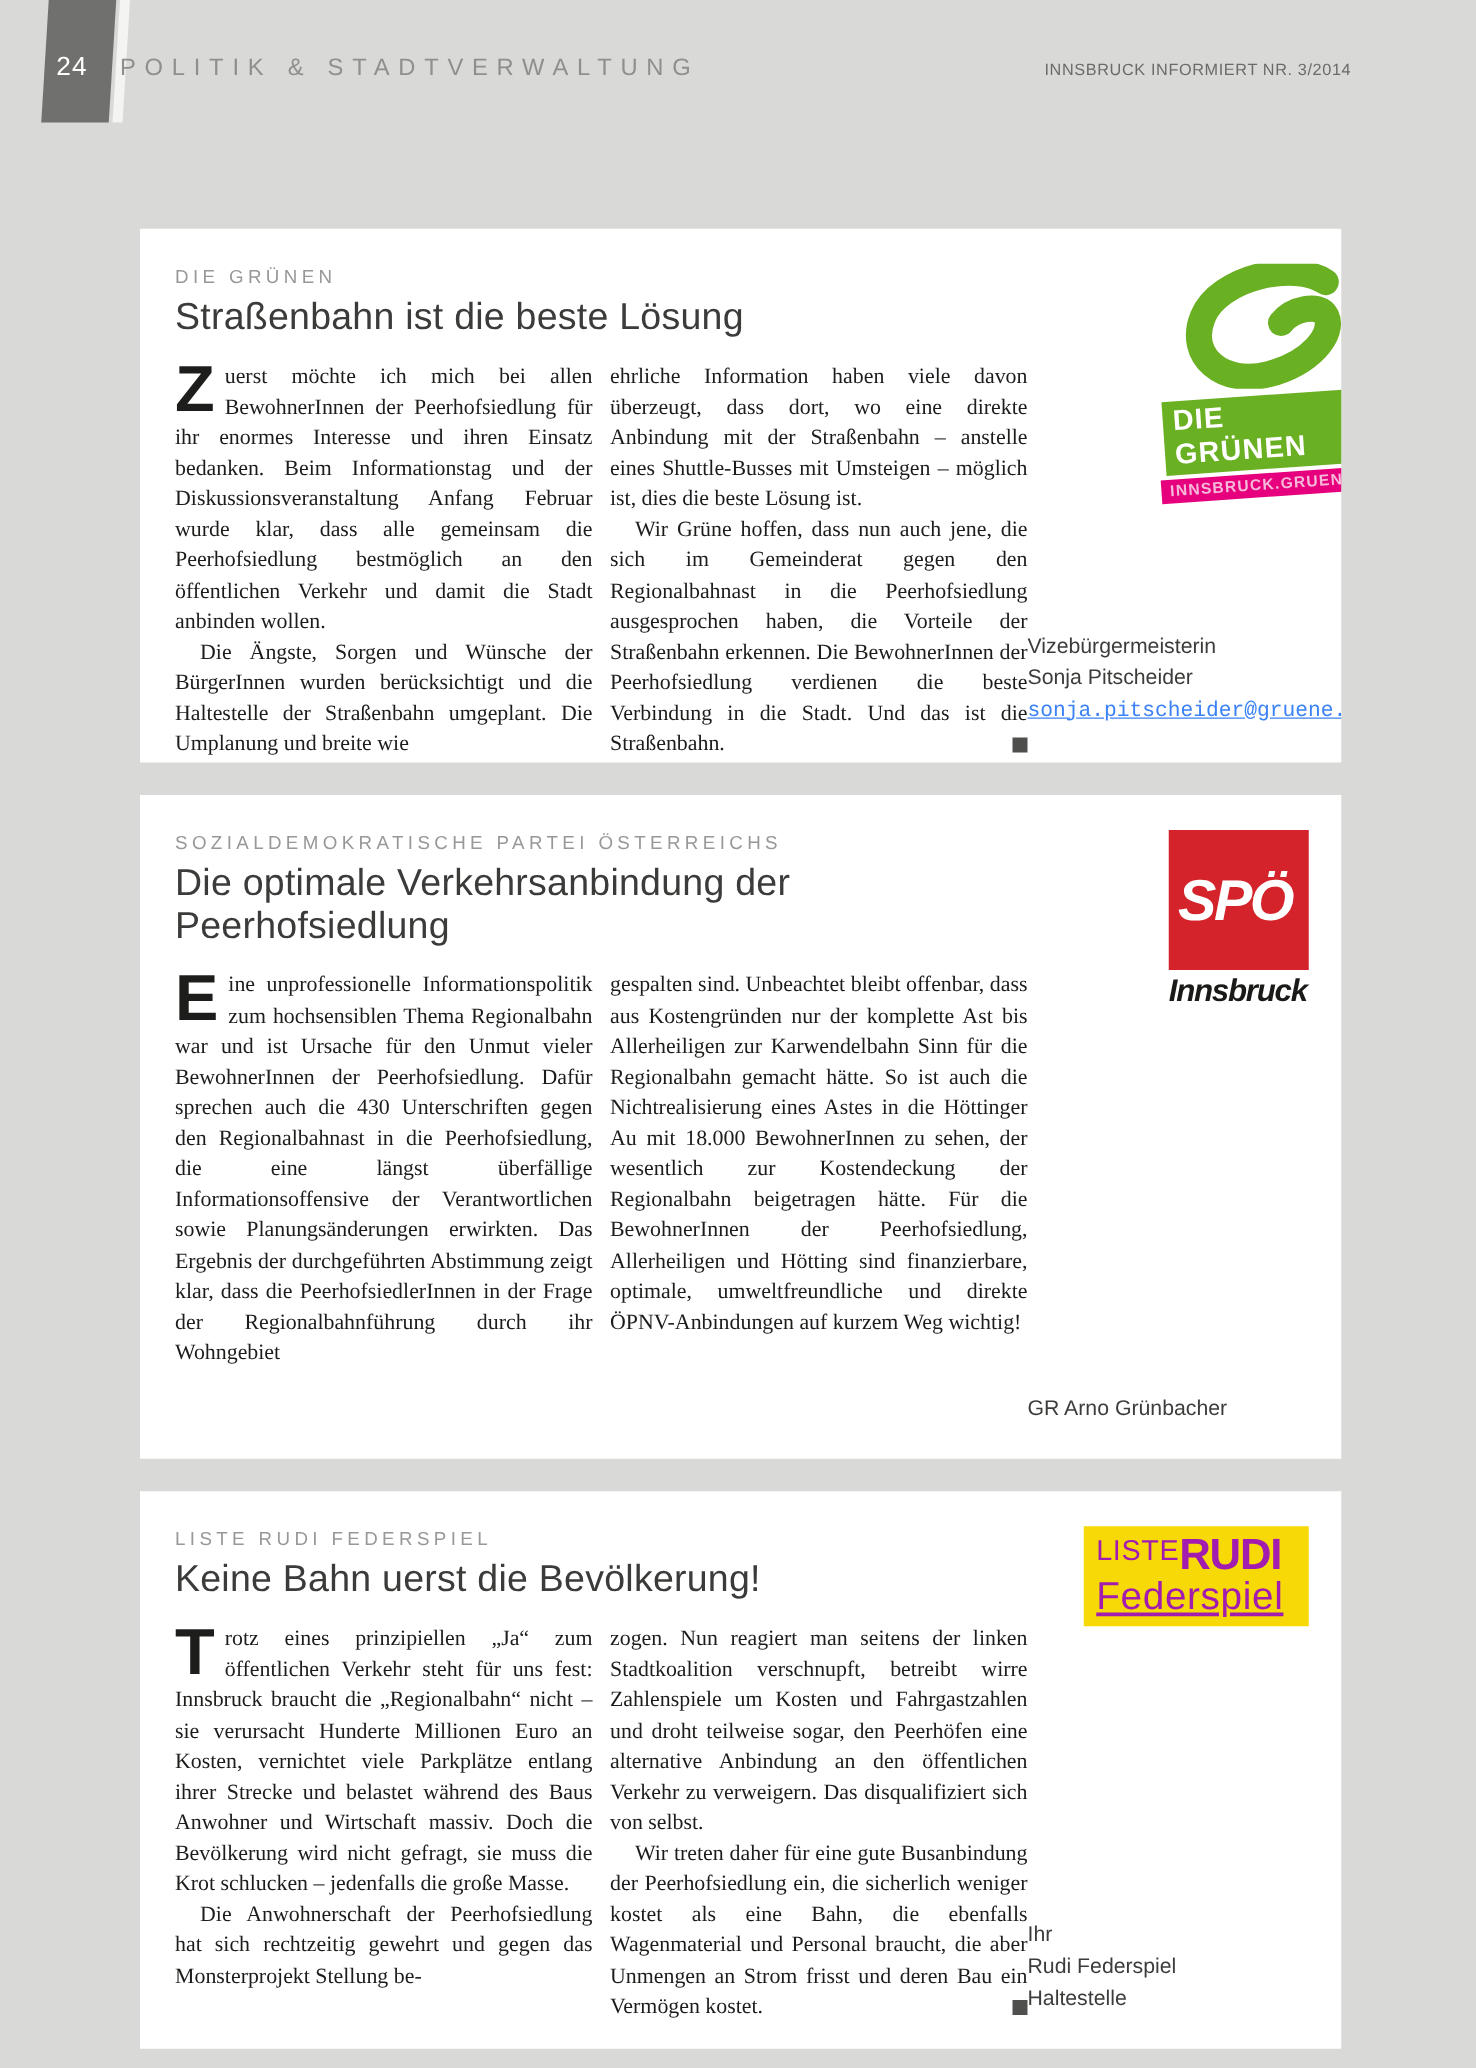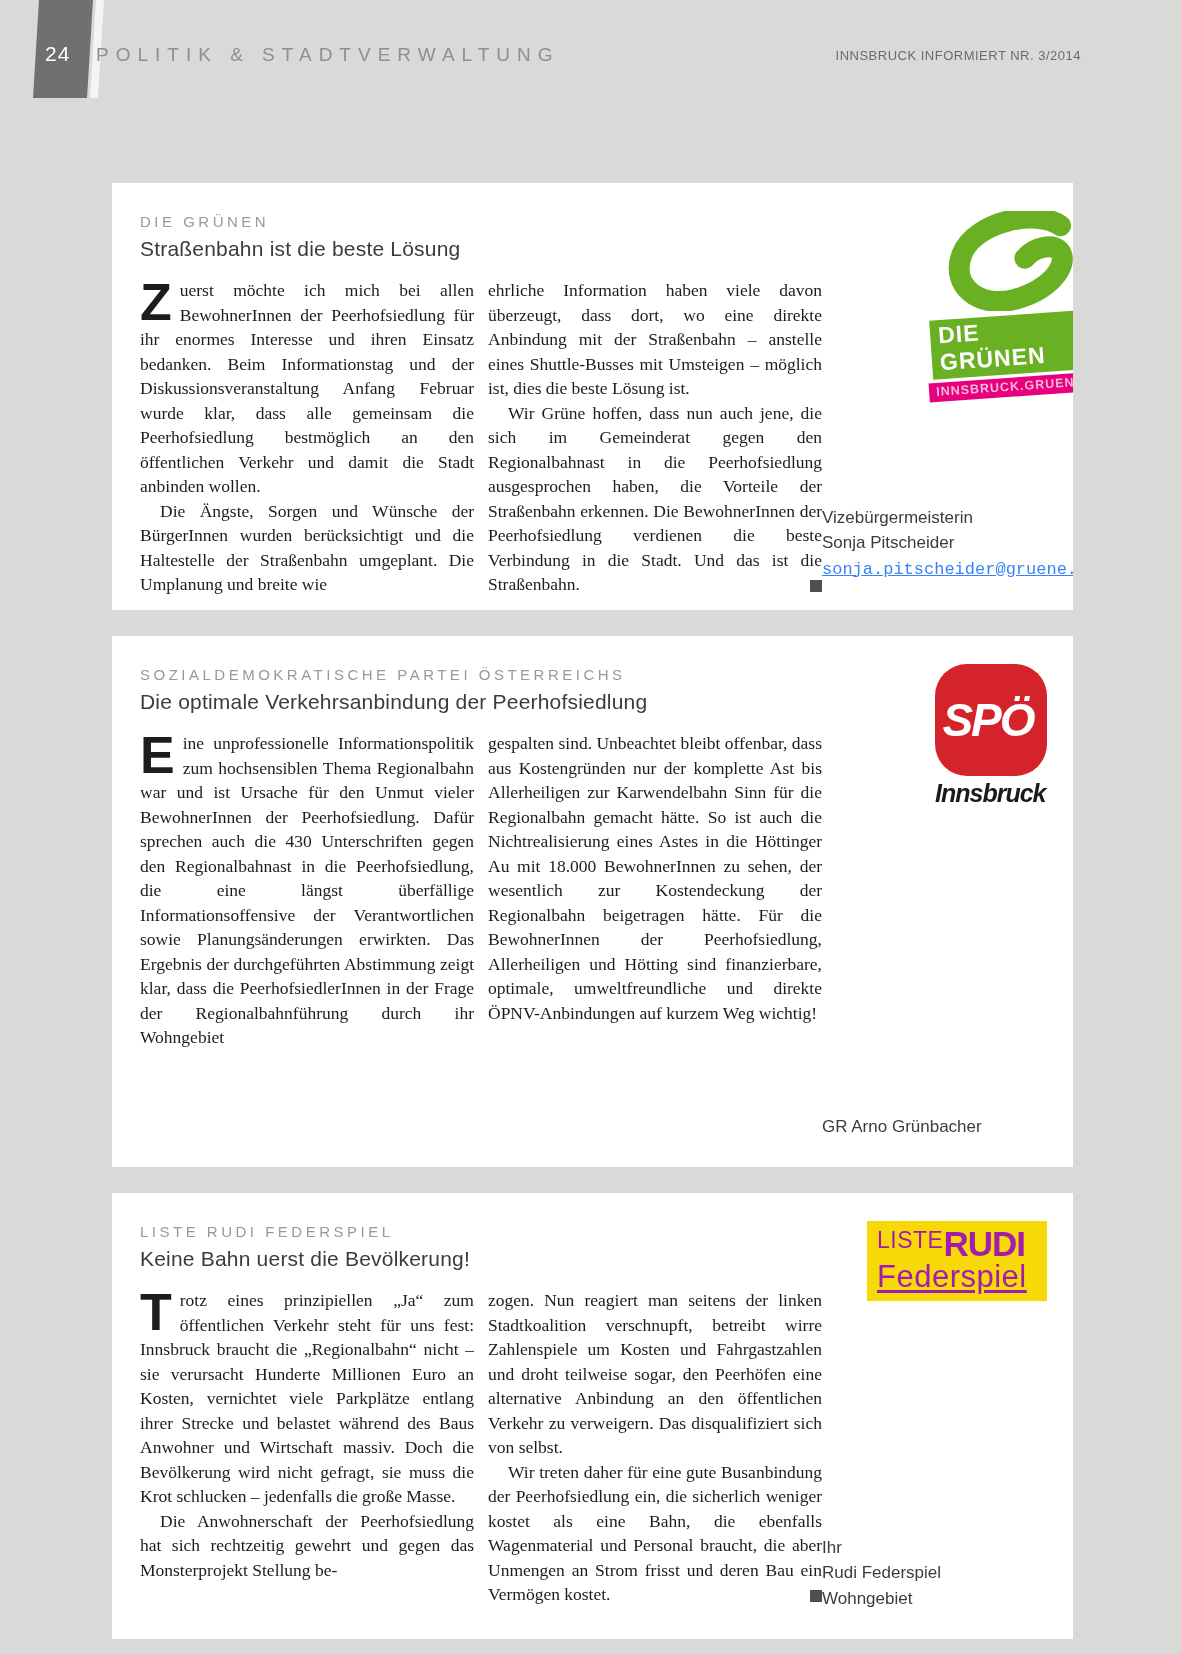--- a/index.html
+++ b/index.html
@@ -53,21 +53,21 @@
   .card-2 { height: 531px; margin-bottom: 26px; }
   .card-3 { height: 446px; }
 
   .article-main { width: 682px; flex: none; }
   .kicker {
     font-size: 15px; letter-spacing: 3.5px;
     color: #98989b; margin: 4px 0 7px;
   }
   .headline {
     margin: 0 0 17px;
-    font-size: 21px; font-weight: 400;
+    font-size: 30px; font-weight: 400;
     color: #3b3b39; letter-spacing: 0.2px;
     font-family: "Liberation Sans", sans-serif;
   }
   .cols { display: flex; gap: 14px; }
   .col {
     width: 334px; flex: none;
     font-family: "Liberation Serif", serif;
     font-size: 17.5px; line-height: 24.5px;
     text-align: justify; color: #1c1c1a;
     hyphens: auto;
@@ -125,21 +125,20 @@
   
   .logo-spoe { width: 112px; }
   .spoe-box {
     width: 112px; height: 112px;
     background: #d4232a;
     color: #ffffff;
     display: flex; align-items: center; justify-content: center;
     font-weight: 700; font-style: italic;
     font-size: 46px; letter-spacing: -2px;
     padding-right: 6px;
-    border-radius: 32px;
   }
   .spoe-sub {
     margin-top: 3px;
     font-weight: 700; font-style: italic;
     font-size: 25px; color: #1a1a18;
     letter-spacing: -1px;
   }
 
   
   .logo-rudi {
@@ -251,16 +250,16 @@
         <div class="rudi-row1">
           <span class="rudi-liste">LISTE</span>
           <span class="rudi-rudi">RUDI</span>
         </div>
         <div class="rudi-name">Federspiel</div>
       </div>
     </div>
     <div class="signature">
       <div>Ihr</div>
       <div>Rudi Federspiel</div>
-      <div>Wohngebiet</div>
+      <div>Haltestelle</div>
     </div>
   </aside>
 </section>
 
 </body></html>

